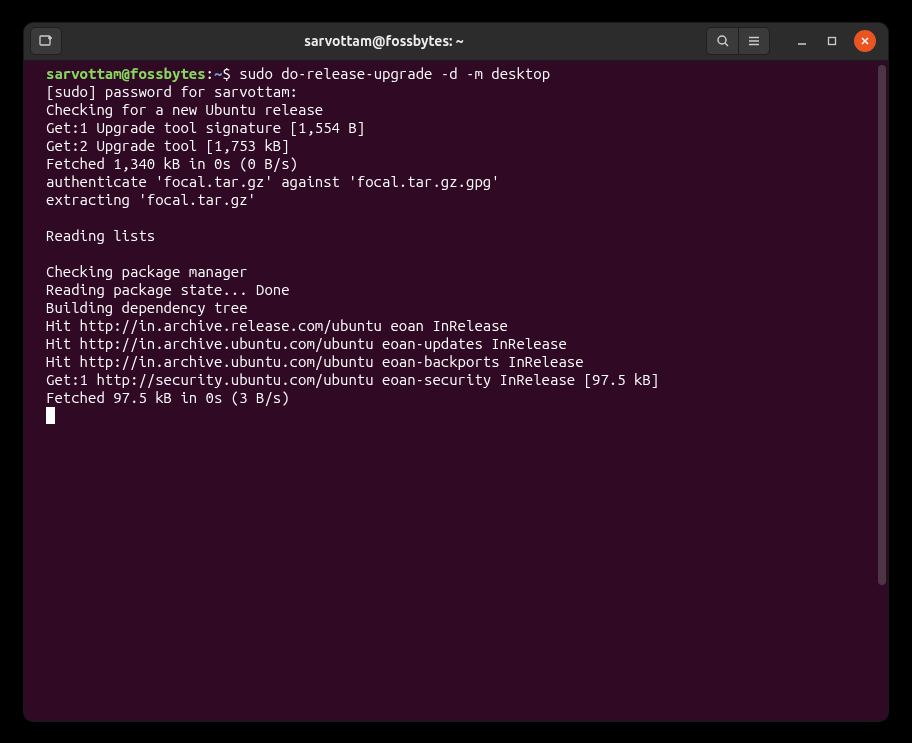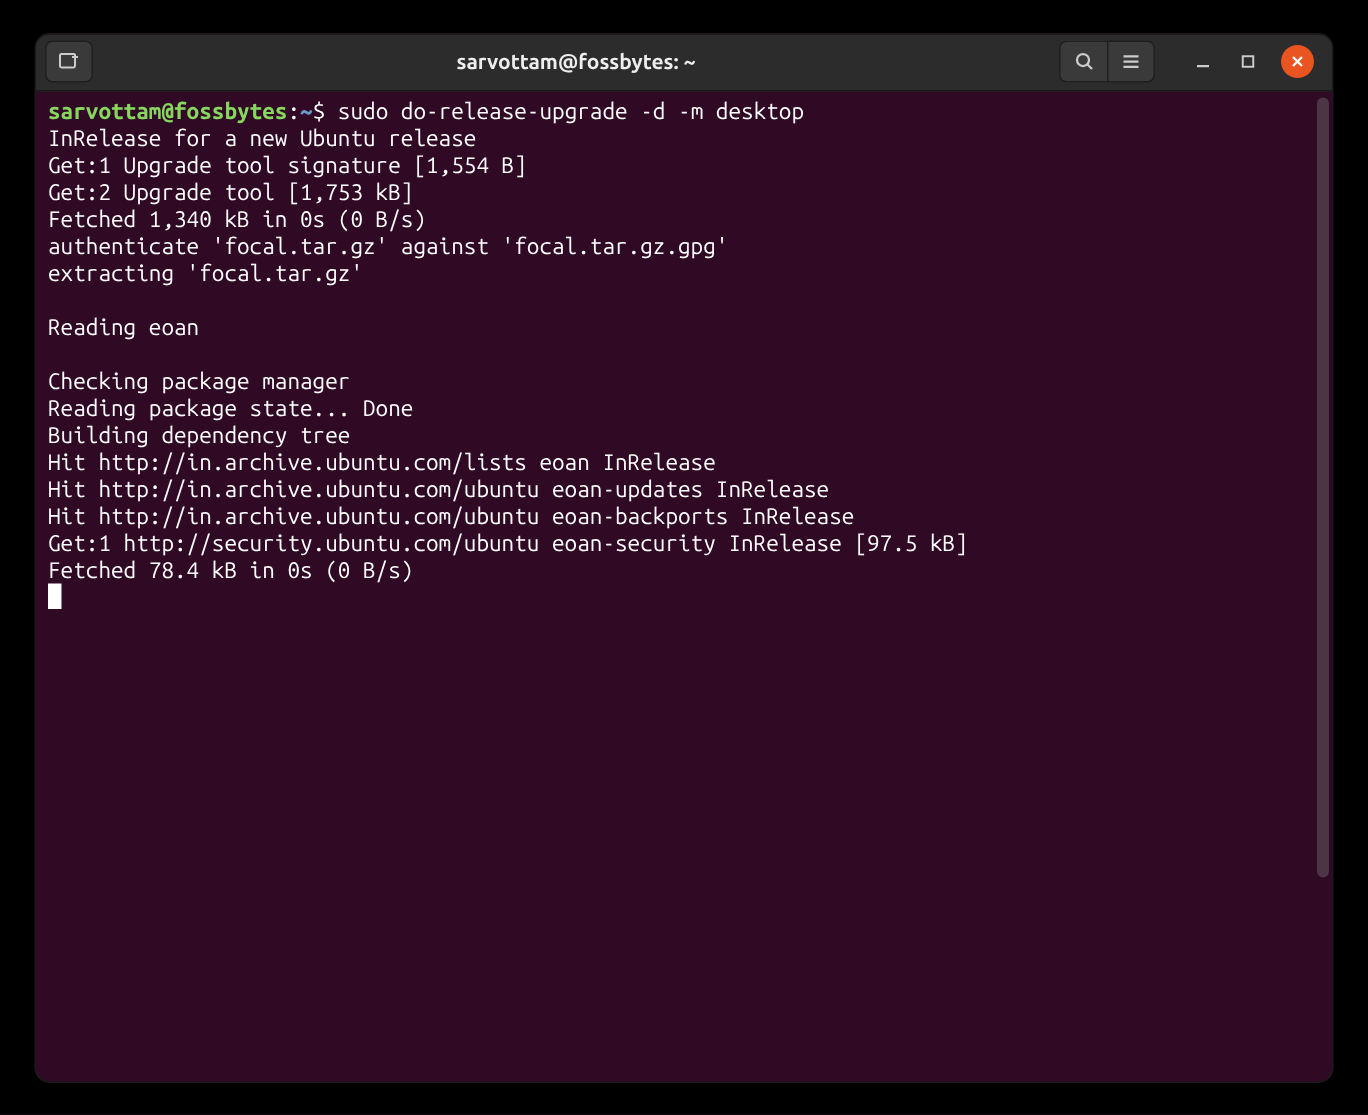--- a/index.html
+++ b/index.html
@@ -100,21 +100,21 @@
       width: 22px;
       height: 22px;
       background: #e95420;
       border-radius: 50%;
       display: flex;
       align-items: center;
       justify-content: center;
     }
     .terminal-body {
       flex: 1;
-      padding: 4px 8px;
+      padding: 4px 22px;
       font-size: 15px;
       line-height: 18px;
       color: #ffffff;
       font-family: 'Ubuntu Mono', 'DejaVu Sans Mono', 'Courier New', monospace;
       position: relative;
       overflow: hidden;
     }
     .scrollbar {
       position: absolute;
       right: 2px;
@@ -201,33 +201,34 @@
             <line x1="8" y1="2" x2="2" y2="8" stroke="#ffffff" stroke-width="1.5"></line>
           </svg>
         </div>
       </div>
     </div>
   </div>
   <div class="terminal-body">
     <div class="scrollbar"></div>
     <div><span class="prompt-user">sarvottam@fossbytes</span><span class="prompt-colon">:</span><span class="prompt-path">~</span><span class="prompt-dollar">$</span> <span class="command">sudo do-release-upgrade -d -m desktop</span></div>
     <div id="output-container">
-        <div class="output-line">InRelease for a new Ubuntu release</div>
+        <div class="output-line">[sudo] password for sarvottam: </div>
+        <div class="output-line">Checking for a new Ubuntu release</div>
         <div class="output-line">Get:1 Upgrade tool signature [1,554 B]</div>
         <div class="output-line">Get:2 Upgrade tool [1,753 kB]</div>
         <div class="output-line">Fetched 1,340 kB in 0s (0 B/s)</div>
         <div class="output-line">authenticate 'focal.tar.gz' against 'focal.tar.gz.gpg'</div>
         <div class="output-line">extracting 'focal.tar.gz'</div>
         <div class="output-line">&nbsp;</div>
-        <div class="output-line">Reading eoan</div>
+        <div class="output-line">Reading lists</div>
         <div class="output-line">&nbsp;</div>
         <div class="output-line">Checking package manager</div>
         <div class="output-line">Reading package state... Done</div>
         <div class="output-line">Building dependency tree</div>
-        <div class="output-line">Hit http://in.archive.ubuntu.com/lists eoan InRelease</div>
+        <div class="output-line">Hit http://in.archive.release.com/ubuntu eoan InRelease</div>
         <div class="output-line">Hit http://in.archive.ubuntu.com/ubuntu eoan-updates InRelease</div>
         <div class="output-line">Hit http://in.archive.ubuntu.com/ubuntu eoan-backports InRelease</div>
         <div class="output-line">Get:1 http://security.ubuntu.com/ubuntu eoan-security InRelease [97.5 kB]</div>
-        <div class="output-line">Fetched 78.4 kB in 0s (0 B/s)</div>
+        <div class="output-line">Fetched 97.5 kB in 0s (3 B/s)</div>
       </div>
     <div><span class="cursor"></span></div>
   </div>
 </div>
 
 </body></html>

